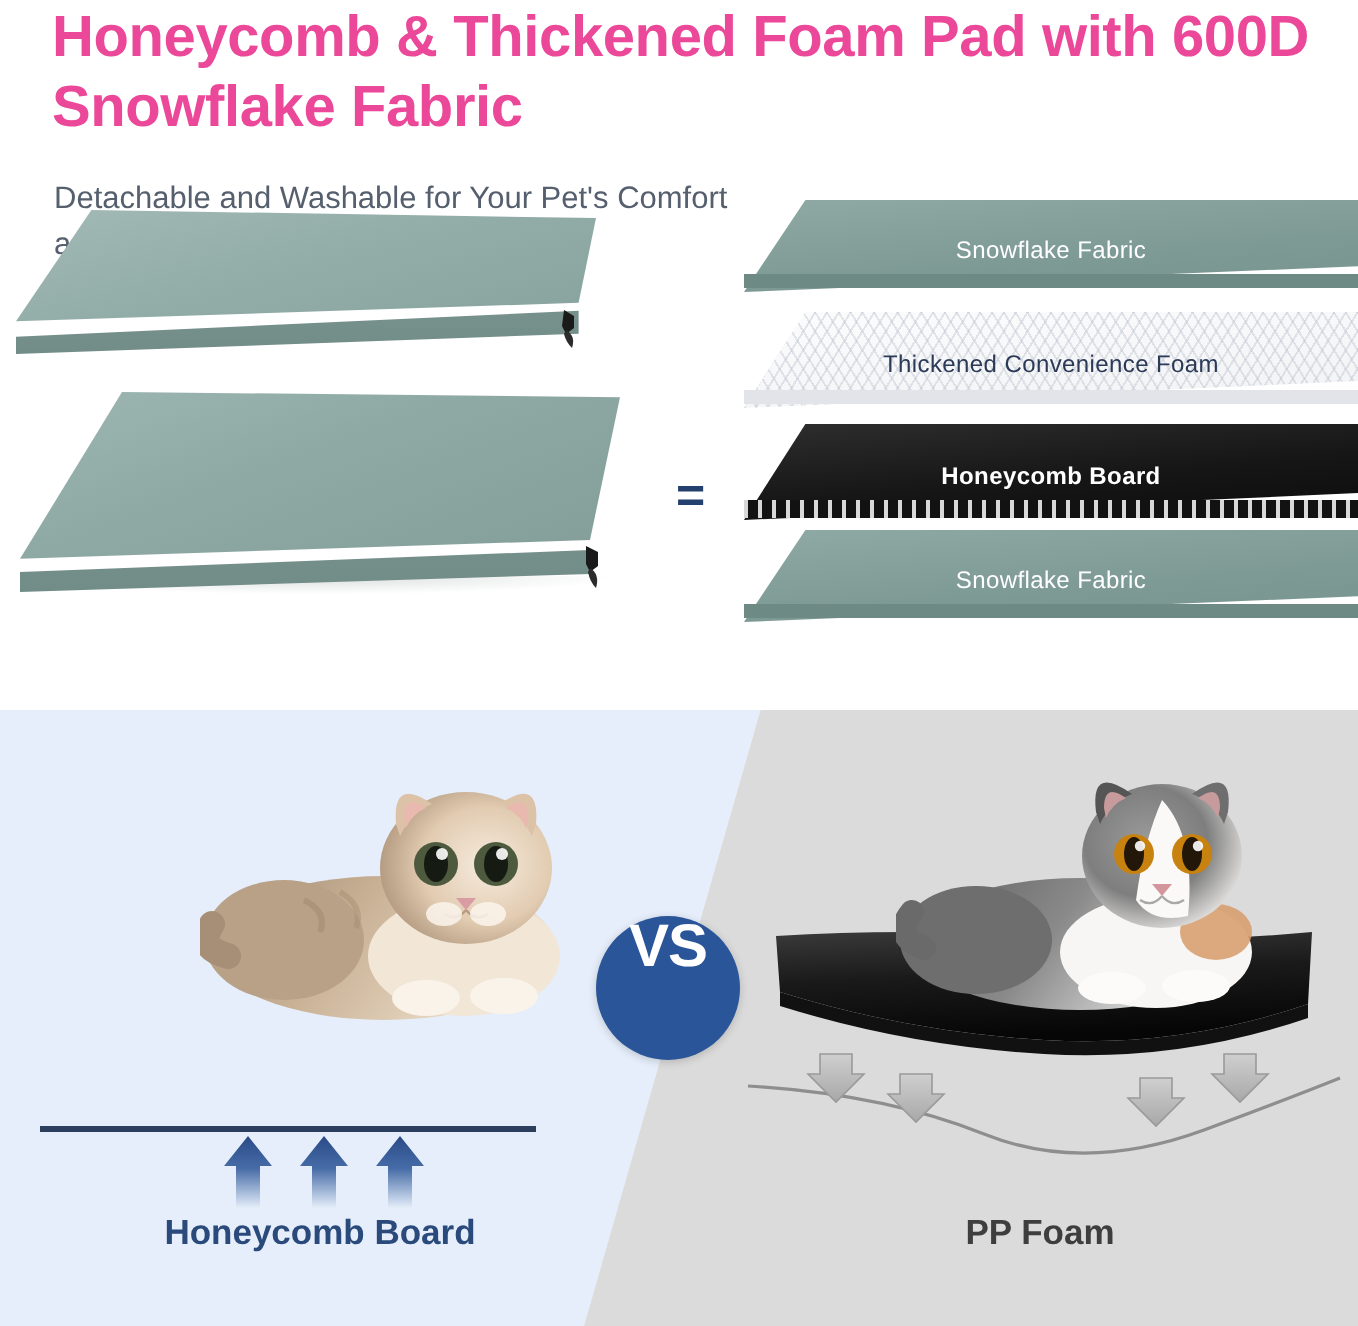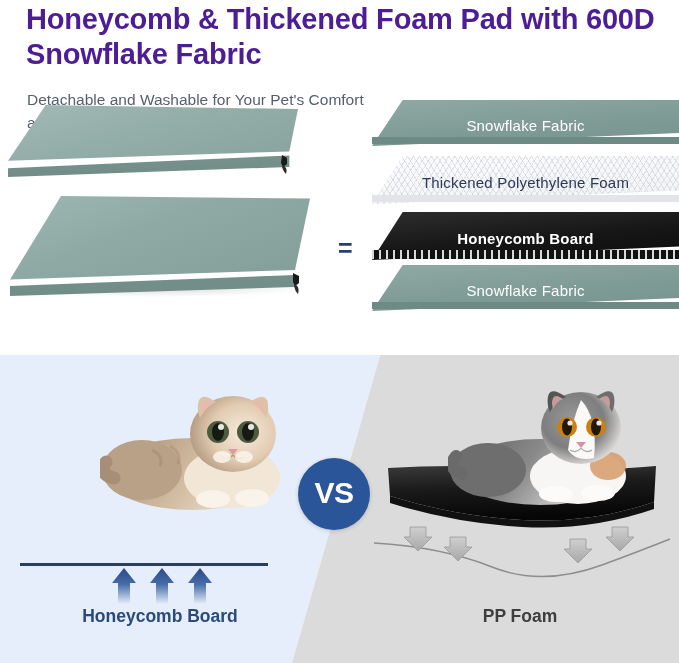--- a/index.html
+++ b/index.html
@@ -10,21 +10,21 @@
     overflow:hidden;
   }
   .page { position:relative; width:679px; height:663px; background:#fff; }
 
   
   .top-section { position:absolute; left:0; top:0; width:679px; height:355px; background:#fff; }
 
   .headline {
     position:absolute; left:26px; top:2px; width:640px;
     font-size:29px; font-weight:bold; line-height:1.22;
-    color:#4c1d95; letter-spacing:-0.2px;
+    color:#ec4899; letter-spacing:-0.2px;
   }
   .subhead {
     position:absolute; left:27px; top:88px; width:350px;
     font-size:15.5px; font-weight:normal; line-height:1.5;
     color:#555F6E;
   }
 
   
   .pad-wrap { position:absolute; left:10px; top:196px; width:320px; height:115px; }
   .pad-top {
@@ -60,21 +60,21 @@
   }
   .slab {
     position:absolute; left:0; top:0; width:307px; height:100%;
     clip-path:polygon(10% 0%, 100% 0%, 100% 72%, 0% 100%);
   }
   .slab-edge {
     position:absolute; left:0; width:307px;
     clip-path:polygon(0% 0%, 100% 0%, 100% 100%, 0% 100%);
   }
   .layer-label {
-    position:relative; z-index:3; font-size:15px; letter-spacing:.2px;
+    position:relative; z-index:3; font-size:12px; letter-spacing:.2px;
     white-space:nowrap; transform:translateY(2px);
   }
 
   
   .l-fabric .slab { background:linear-gradient(175deg,#8FA9A4 0%,#7E9A95 60%,#789490 100%); }
   .l-fabric .slab-edge { background:#6E8A85; }
   .l-fabric .layer-label { color:#ffffff; font-weight:normal; }
 
   
   .l-foam .slab {
@@ -135,21 +135,21 @@
 
   
   .cat { position:absolute; }
   .cat-good { left:100px; top:382px; width:200px; height:135px; }
   .cat-bad  { left:448px; top:380px; width:196px; height:132px; }
 
   
   .vs-badge {
     position:absolute; left:298px; top:458px; width:72px; height:72px;
     border-radius:50%; background:#2A5598;
-    display:flex; align-items:center; justify-content:center;
+    display:flex; align-items:flex-start; justify-content:center;
     box-shadow:0 1px 4px rgba(0,0,0,.18); z-index:20;
   }
   .vs-badge span {
     color:#fff; font-size:30px; font-weight:bold; letter-spacing:-0.5px;
     transform:translateY(-1px);
   }
 </style>
 </head>
 <body>
 
@@ -176,21 +176,21 @@
 
       <div class="layer l-fabric" style="top:0px; height:46px;">
         <div class="slab"></div>
         <div class="slab-edge" style="top:37px; height:7px;"></div>
         <span class="layer-label">Snowflake Fabric</span>
       </div>
 
       <div class="layer l-foam" style="top:56px; height:48px;">
         <div class="slab"></div>
         <div class="slab-edge" style="top:39px; height:7px;"></div>
-        <span class="layer-label">Thickened Polyethylene Foam</span>
+        <span class="layer-label">Thickened Convenience Foam</span>
       </div>
 
       <div class="layer l-honeycomb" style="top:112px; height:48px;">
         <div class="slab"></div>
         <div class="slab-edge" style="top:38px; height:9px;"></div>
         <span class="layer-label">Honeycomb Board</span>
       </div>
 
       <div class="layer l-fabric" style="top:165px; height:46px;">
         <div class="slab"></div>

